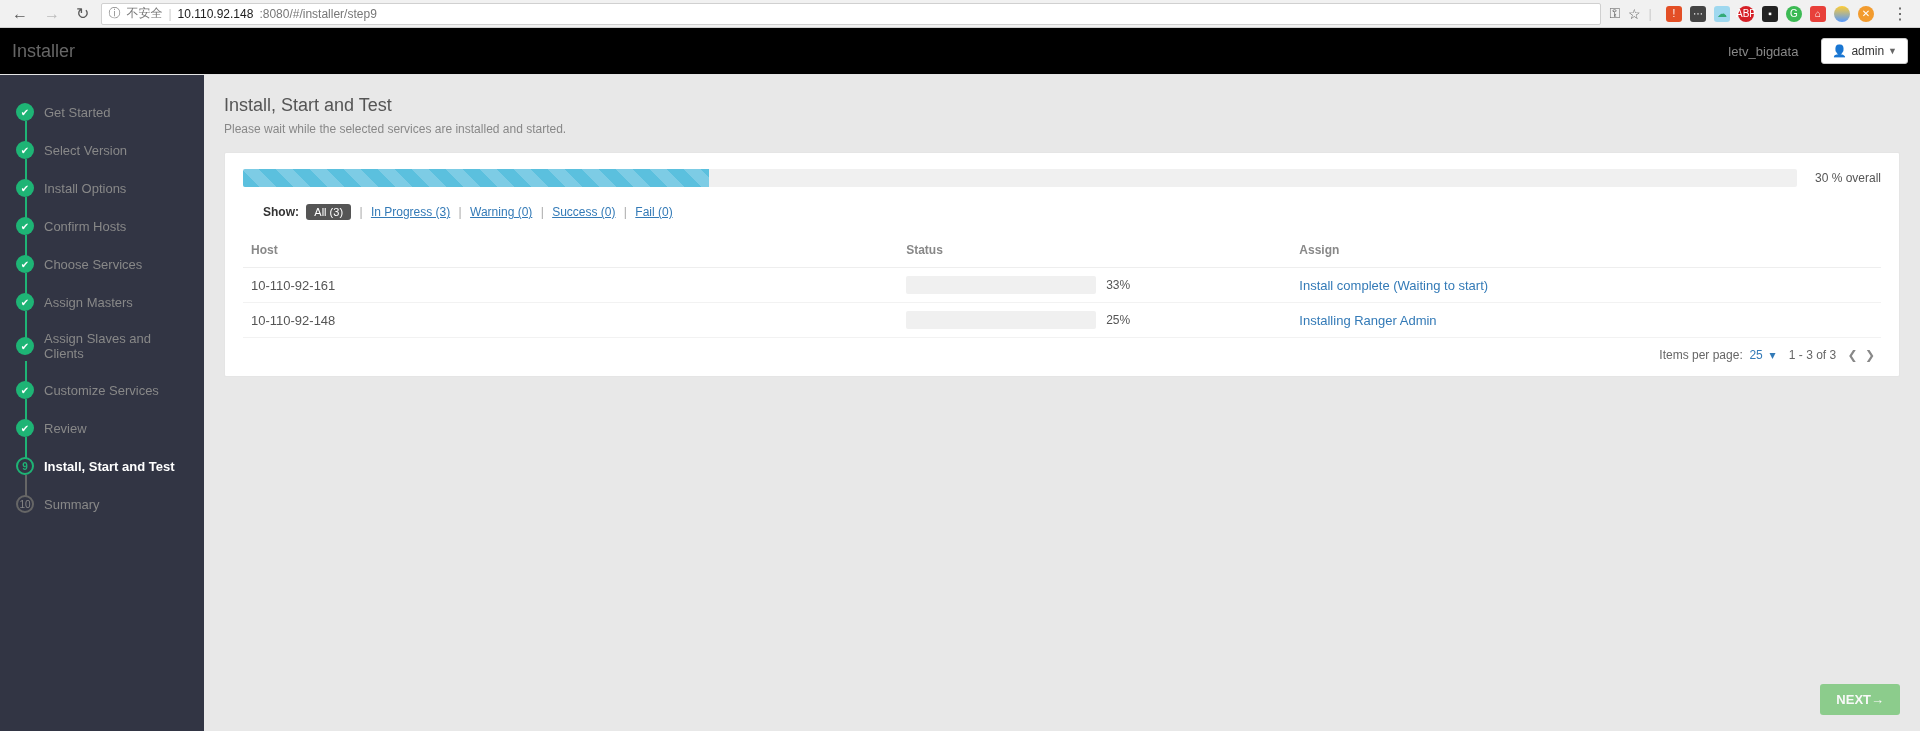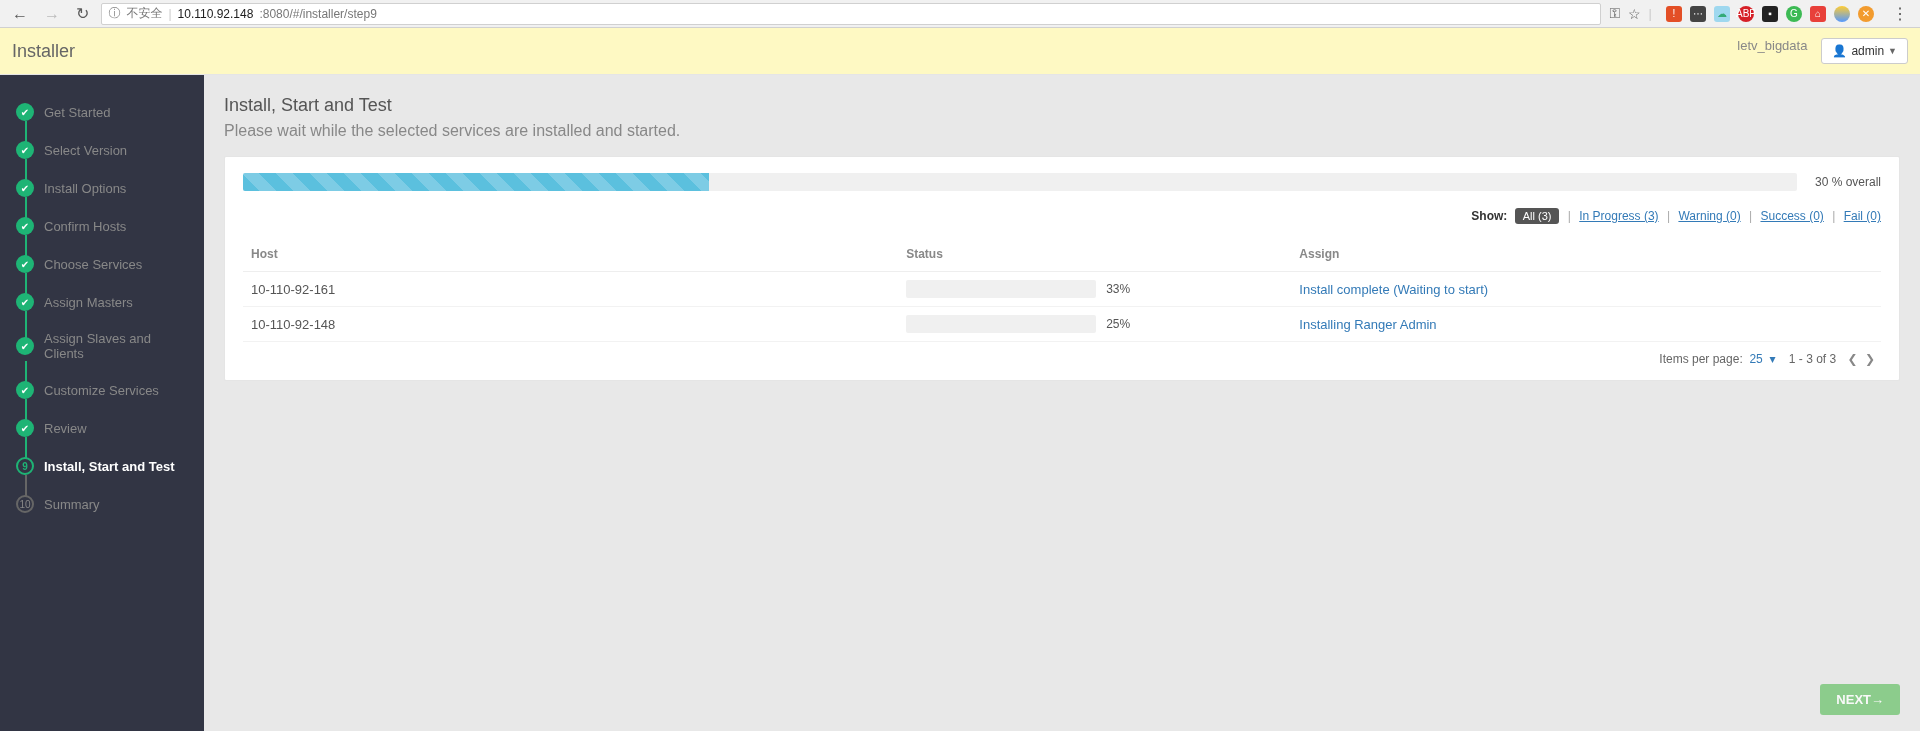--- a/index.html
+++ b/index.html
@@ -13,23 +13,23 @@
   .url-bar .insecure { color:#777;text-align:right; }
   .url-bar .host { color:#202020; }
   .url-bar .path { color:#777; }
   .ext-icons { display:flex; align-items:center; gap:8px; padding:0 6px;}
   .ext-ico { width:16px; height:16px; border-radius:3px; display:inline-flex; align-items:center; justify-content:center; font-size:10px; color:#fff;}
   .key-ico { color:#555; font-size:14px;}
   .star-ico { color:#555; font-size:14px;}
   .menu-dots { color:#555; font-size:16px; padding:0 4px;}
   
   
-  .app-top { height: 47px; background:#fef9c3; border-bottom:1px solid #e5e5e5; display:flex; align-items:center; padding:0 12px; justify-content:space-between;}
+  .app-top { height: 47px; background:#000000; border-bottom:1px solid #e5e5e5; display:flex; align-items:center; padding:0 12px; justify-content:space-between;}
   .app-title { font-size:18px; color:#666; font-weight:400;}
-  .app-right { display:flex; align-items:flex-start; gap:14px;}
+  .app-right { display:flex; align-items:center; gap:23px;}
   .cluster-name { color:#888; font-size:13px;}
   .admin-btn { border:1px solid #ccc; border-radius:3px; padding:5px 10px; background:#fff; font-size:12px; color:#333; display:flex; align-items:center; gap:4px; cursor:pointer;}
   .admin-btn .caret { font-size:9px; color:#666;}
   
   
   .layout { display:flex; min-height: calc(731px - 28px - 47px); }
   
   
   .sidebar { width:204px; background:#323544; padding:18px 0;}
   .step { display:flex; align-items:center; gap:10px; padding:10px 16px; position:relative;}
@@ -39,30 +39,30 @@
   .step.done .step-circle { background:#1eb475; color:#fff;}
   .step.active .step-circle { background:#323544; border:2px solid #1eb475; color:#1eb475; font-size:10px; font-weight:bold;}
   .step.pending .step-circle { background:#323544; border:2px solid #666; color:#888;}
   .step.pending::before { background:#666; }
   .step-label { color:#888; font-size:13px;}
   .step.active .step-label { color:#fff; font-weight:600;}
   
   
   .main { flex:1; background:#e8e8e8; padding:20px 20px 70px 20px; position:relative;}
   .page-heading { font-size:18px; color:#555; font-weight:400; margin-bottom:6px;}
-  .page-sub { font-size:16px; color:#888; margin-bottom:16px;}
+  .page-sub { font-size:12px; color:#888; margin-bottom:16px;}
   
   .panel { background:#fff; border:1px solid #e5e5e5; padding:16px 18px 10px 18px; border-radius:2px;}
   
   .progress-row { display:flex; align-items:center; gap:18px; margin-bottom:18px;}
   .overall-bar { flex:1; height:18px; background:#f0f0f0; border-radius:2px; overflow:hidden; position:relative;}
   .overall-fill { height:100%; background: repeating-linear-gradient(45deg,#5bc0de,#5bc0de 12px,#7dccE5 12px,#7dccE5 24px);}
   .overall-pct { font-size:12px; color:#555; white-space:nowrap;}
   
-  .filters { font-size:12px; color:#333; margin:16px 0 14px 20px;text-align:right;}
+  .filters { font-size:12px; color:#333; margin:16px 0 14px 20px;}
   .filters .lbl { font-weight:600; margin-right:4px;}
   .filters .pill { background:#555; color:#fff; padding:2px 8px; border-radius:3px; font-size:11px;}
   .filters a { color:#337ab7; text-decoration:underline; cursor:pointer;}
   .filters .sep { color:#aaa; margin:0 5px;}
   
   table.hosts { width:100%; border-collapse:collapse; font-size:13px;}
   table.hosts th { text-align:left; color:#888; font-weight:600; padding:10px 8px; border-bottom:1px solid #eee; font-size:12px;}
   table.hosts td { padding:8px; border-bottom:1px solid #f2f2f2; color:#555; vertical-align:middle;}
   .mini-bar { width:190px; height:18px; background:#f0f0f0; border-radius:2px; overflow:hidden; display:inline-block; vertical-align:middle;}
   .mini-fill { height:100%; background: repeating-linear-gradient(45deg,#3b78b5,#3b78b5 10px,#4f8cc8 10px,#4f8cc8 20px);}

